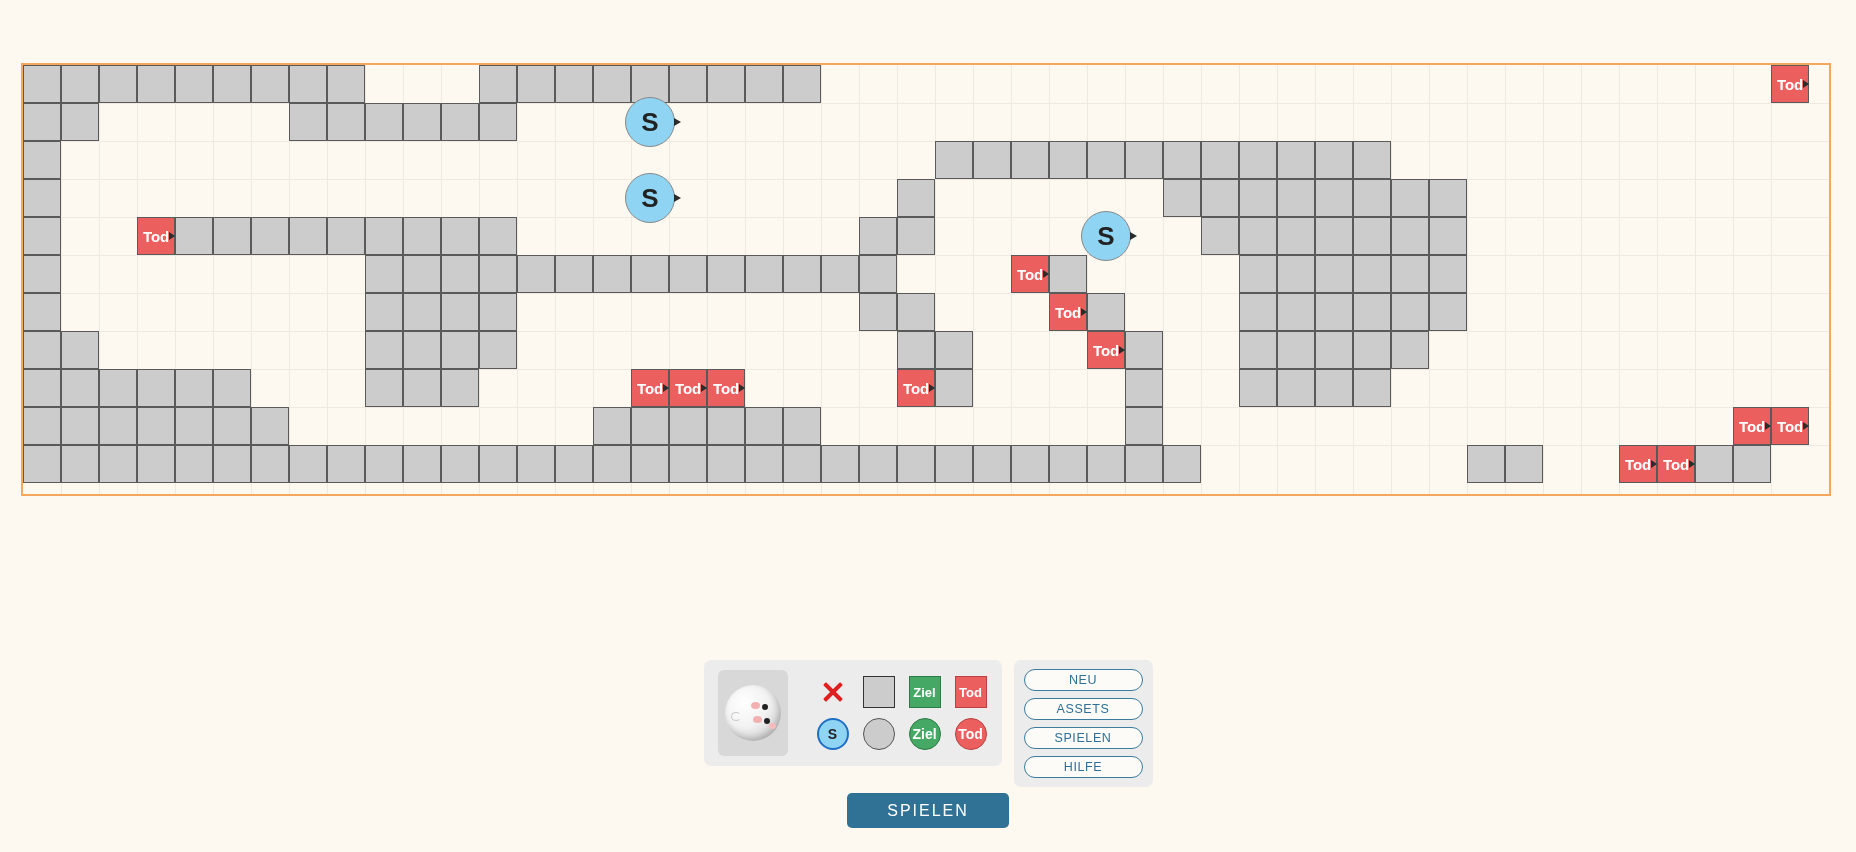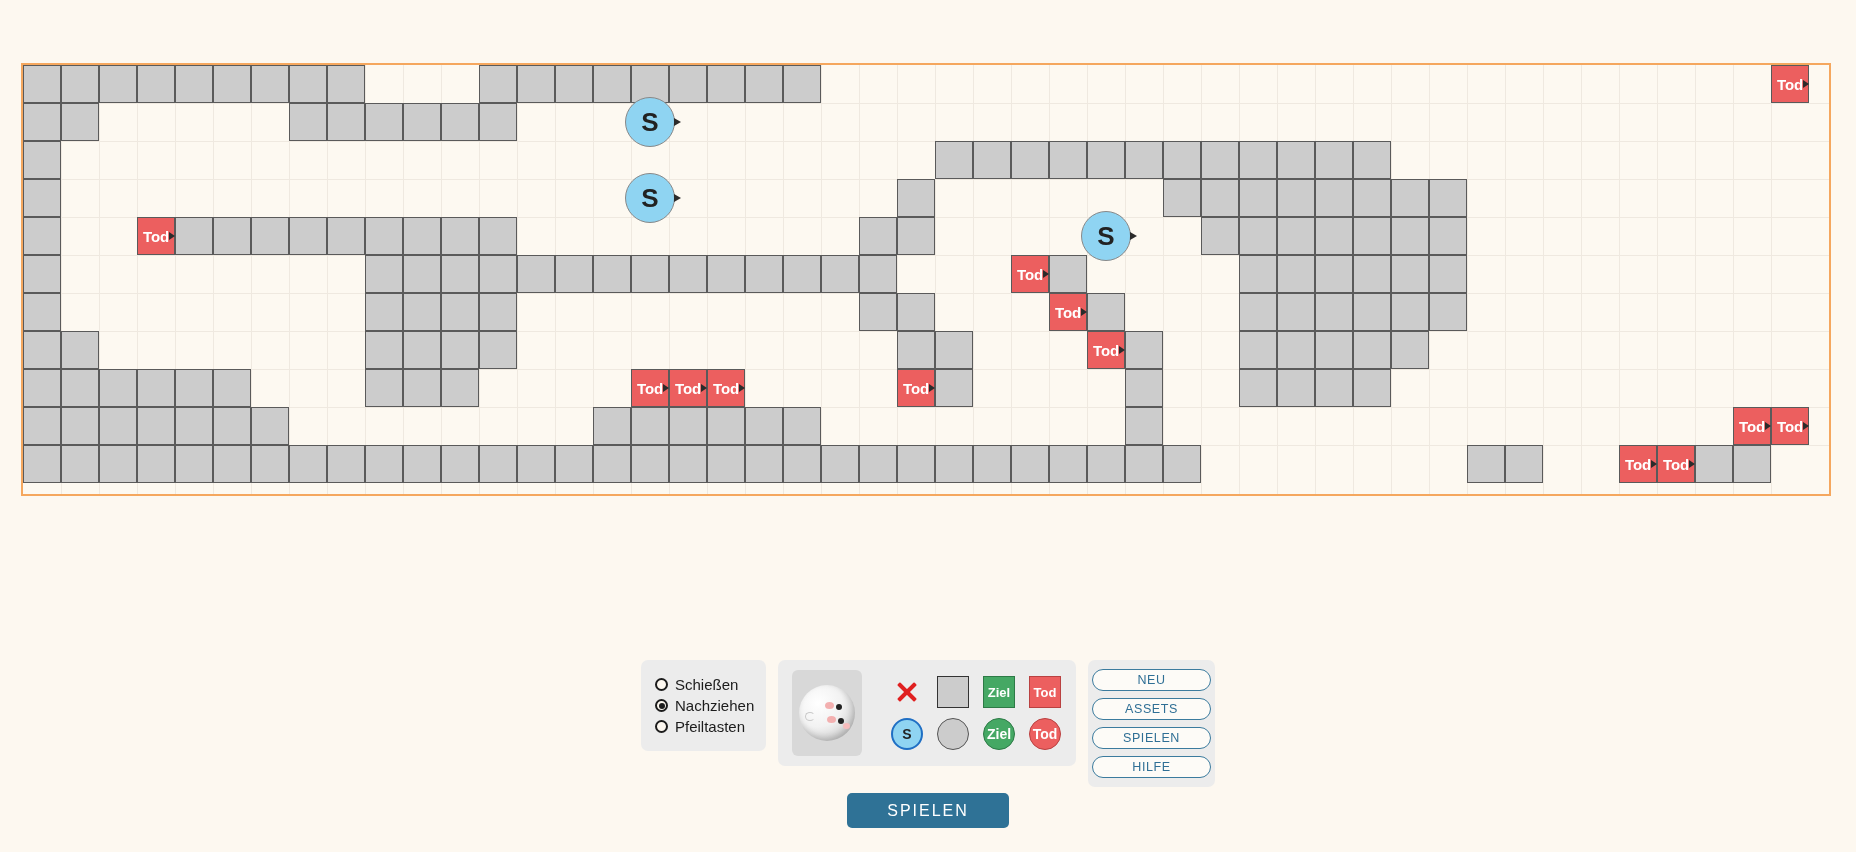--- a/index.html
+++ b/index.html
@@ -192,21 +192,21 @@
     background:#dedede;
     color:#2f6f95;
     font-weight:bold;font-size:15px;
     margin-top:0;
   }
   #wand-outer{
     padding:8px;
   }
   
   #menu-panel{
-    padding:9px 4px;
+    padding:9px 10px;
     display:flex;flex-direction:column;gap:7px;
   }
   .menu-btn{
     width:117px;
     border:1px solid #3b7b9e;
     border-radius:13px;
     background:#fdfbf7;
     color:#2f6f95;
     font-size:12.5px;
     letter-spacing:.6px;
@@ -531,34 +531,20 @@
       </div>
       <div class="actor" style="left: 1058px; top: 146px;">
         <span>S</span>
         <span class="ptr"></span>
       </div>
     </div>
 </div>
 
 <div id="toolbar">
 
-  <div class="panel" id="mode-panel">
-    <div class="radio-row">
-      <span class="radio-dot"></span>
-      <span>Schießen</span>
-    </div>
-    <div class="radio-row selected">
-      <span class="radio-dot"></span>
-      <span>Nachziehen</span>
-    </div>
-    <div class="radio-row">
-      <span class="radio-dot"></span>
-      <span>Pfeiltasten</span>
-    </div>
-  </div>
 
   <div class="panel" id="palette-panel">
     <div class="preview-tile">
       <div class="ball">
         <span class="mouth"></span>
         <span class="cheek c1"></span>
         <span class="cheek c2"></span>
         <span class="cheek c3"></span>
         <span class="eye e1"></span>
         <span class="eye e2"></span>

